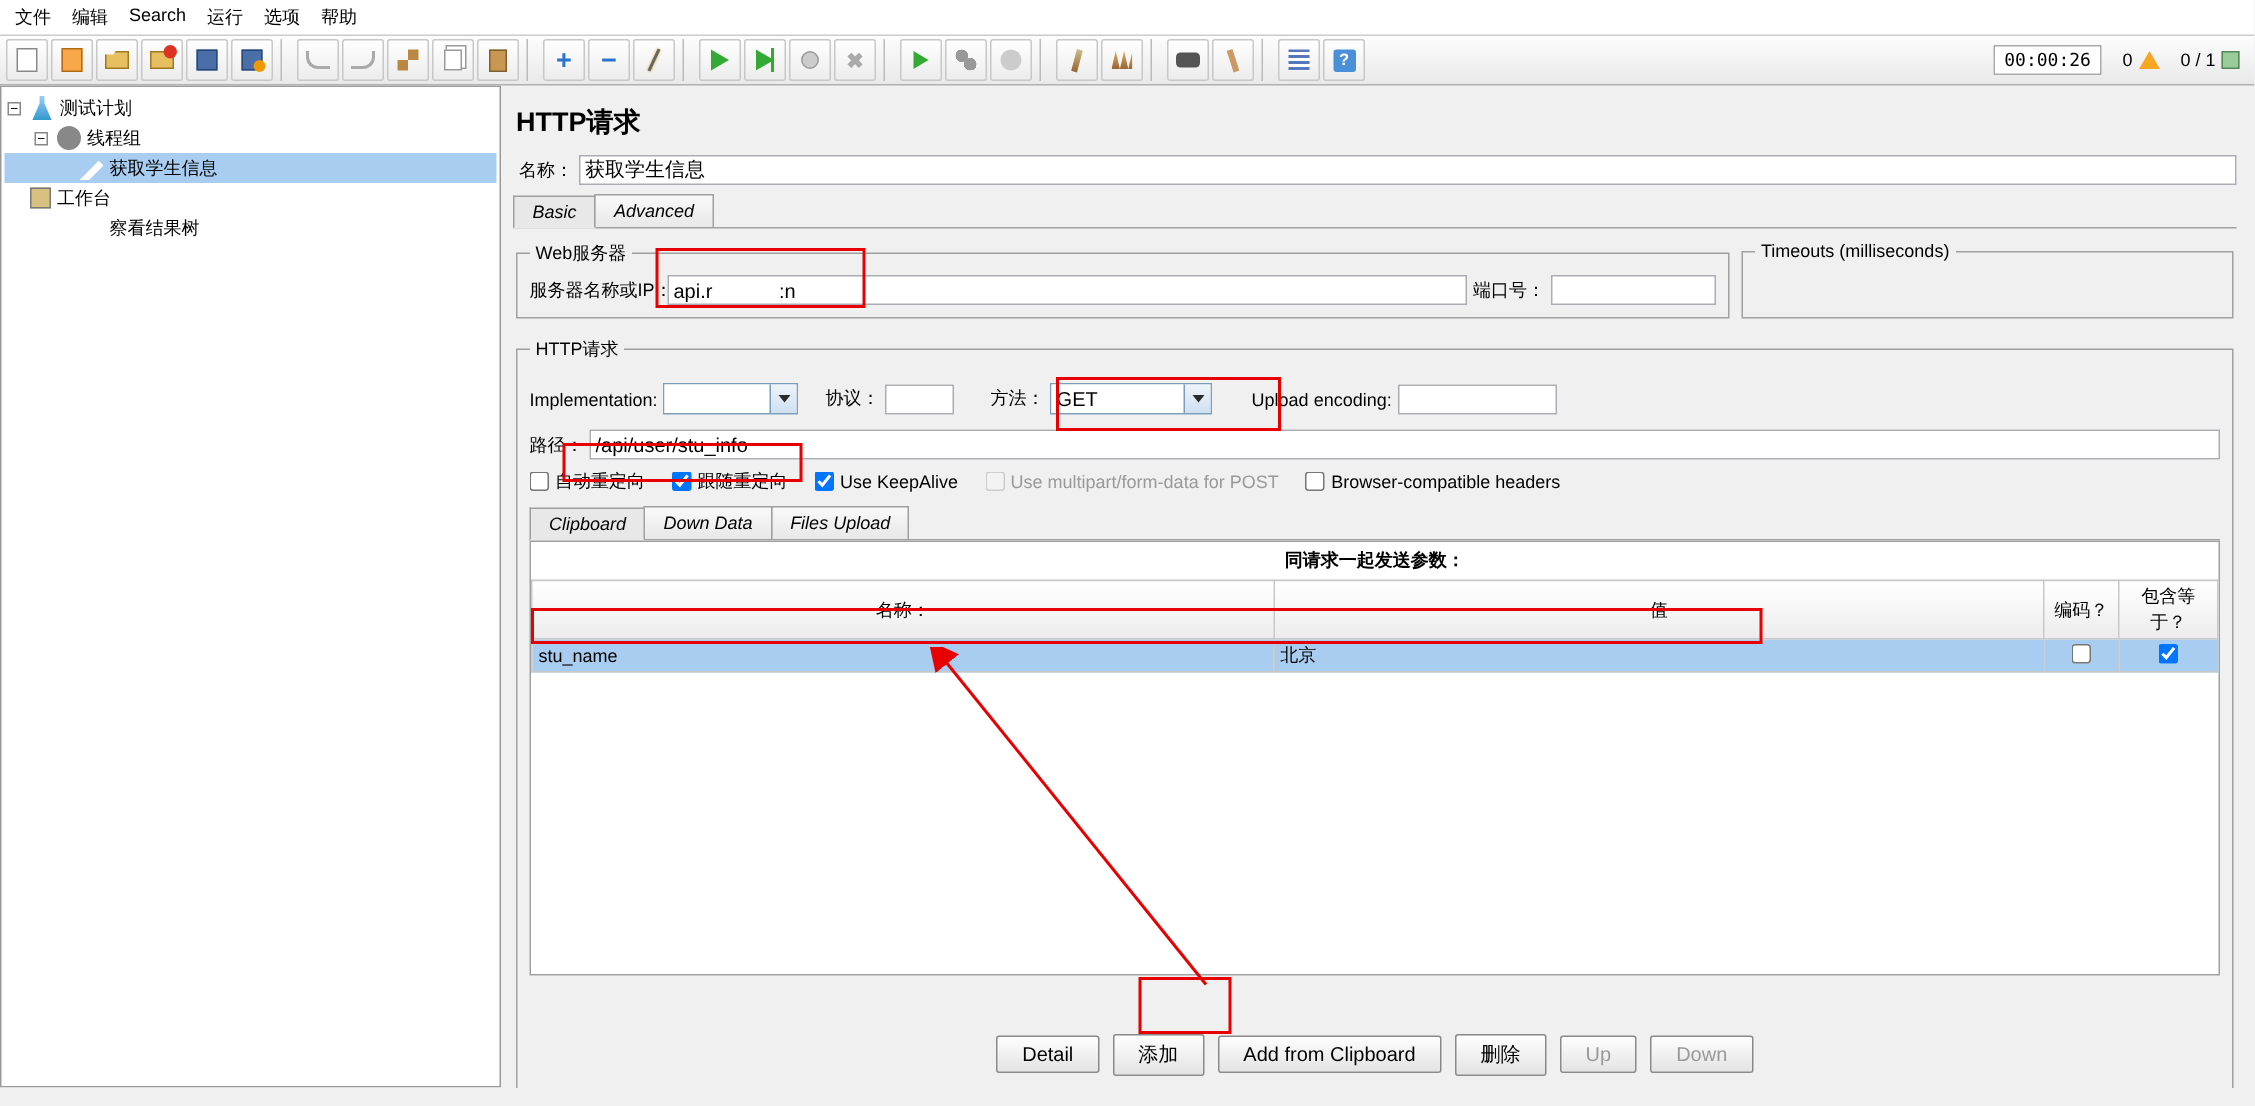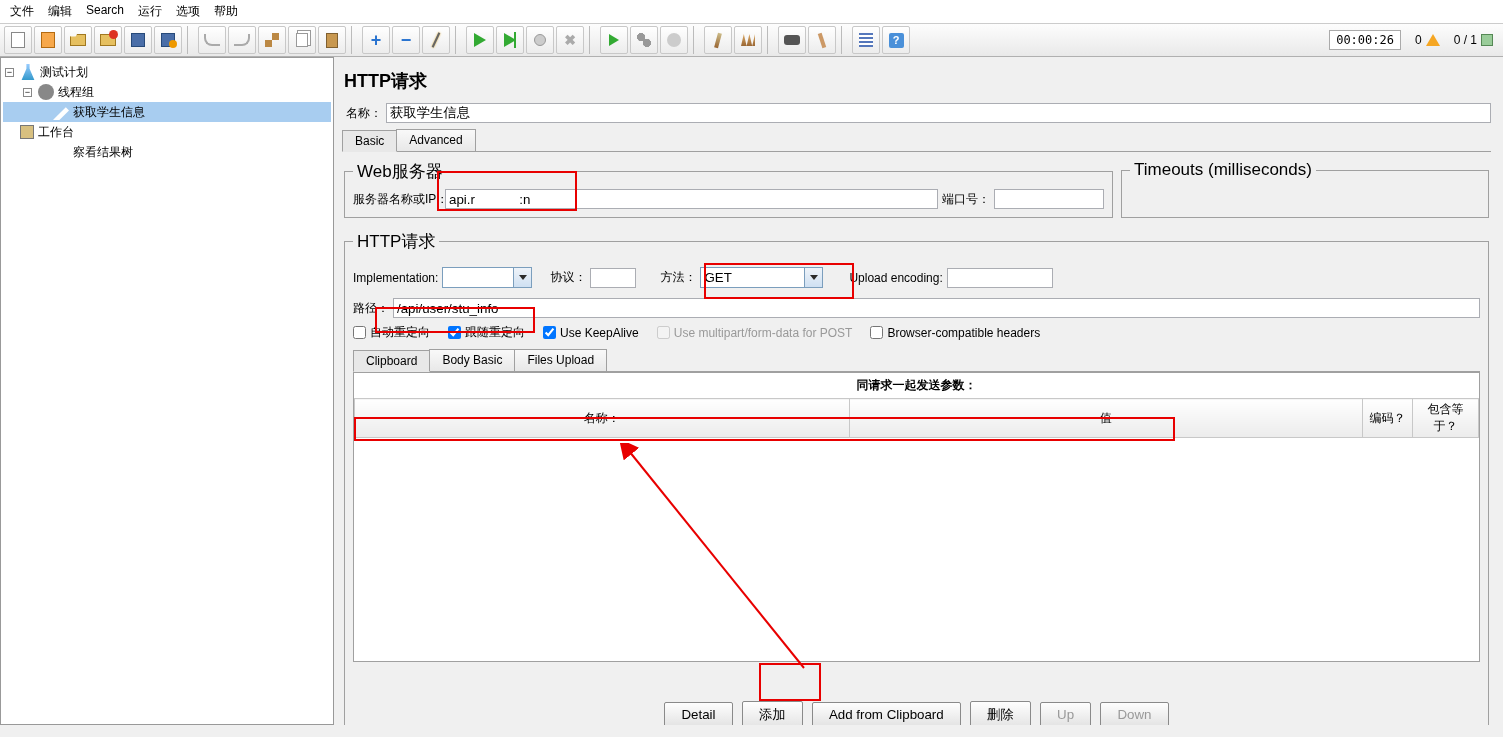--- a/index.html
+++ b/index.html
@@ -20,25 +20,25 @@
   .tree-icon { width: 16px; height: 16px; display: inline-block; }
   .flask { background: linear-gradient(#9cf,#39c); clip-path: polygon(40% 0,60% 0,60% 30%,90% 100%,10% 100%,40% 30%); }
   .gear { background: #888; border-radius: 50%; }
   .pipette { background: linear-gradient(135deg,#8cf 40%,#fff 50%); clip-path: polygon(0 100%,20% 80%,80% 20%,100% 40%,40% 100%); }
   .tree-clip { width:14px;height:14px;border:1px solid #777;background:#d8c080;}
   .content { flex: 1; padding: 6px 12px 6px 8px; background: #f0f0f0; overflow: auto; }
   .title { font-size: 18px; font-weight: bold; margin: 6px 2px 10px; }
   .form-row { display: flex; align-items: center; margin: 3px 0; }
   .form-row label { width: 40px; text-align: right; margin-right: 4px; }
   .text-in { flex: 1; border: 1px solid #abadb3; background: #fff; height: 20px; padding: 0 3px; min-width: 0; }
-  .tabbar { display: flex; border-bottom: 1px solid #a0a0a0; margin-top: 6px; }
+  .tabbar { display: flex; border-bottom: 1px solid #a0a0a0; margin-top: 6px; font-style: italic; }
   .tab { border: 1px solid #a0a0a0; border-bottom: none; padding: 3px 12px; background: linear-gradient(#f9f9f9,#e8e8e8); margin-right: -1px; cursor: default; }
   .tab.active { background: #e8e8e8; font-weight: normal; border-bottom: 1px solid #e8e8e8; position: relative; top: 1px; }
   fieldset { border: 1px solid #a0a0a0; margin: 8px 2px 4px; padding: 6px 8px 8px; position: relative; }
-  legend { padding: 0 4px; font-size: 17px; }
+  legend { padding: 0 4px; font-size: 12px; }
   .hline { display: flex; align-items: center; gap: 4px; flex-wrap: nowrap; }
   .lbl { white-space: nowrap; }
   .combo { display: flex; align-items: center; border: 1px solid #7b9ebd; height: 21px; background: #fff; }
   .combo input { border: none; height: 19px; outline: none; padding: 0 3px; }
   .combo .arrow { width: 18px; height: 19px; background: linear-gradient(#eef3f9,#cfe0f2); border-left: 1px solid #7b9ebd; display: flex; align-items: center; justify-content: center; }
   .arrow::after { content: ""; border-left: 4px solid transparent; border-right: 4px solid transparent; border-top: 5px solid #2a2a2a; }
   .cb { display: inline-flex; align-items: center; gap: 4px; margin-right: 14px; }
   .cb input { width: 13px; height: 13px; }
   .param-header { text-align: center; font-weight: bold; padding: 4px 0; }
   .ptable { width: 100%; border-collapse: collapse; table-layout: fixed; }
@@ -242,41 +242,41 @@
       <fieldset style="flex:1;min-width:0">
         <legend>Web服务器</legend>
         <div class="hline">
           <span class="lbl" style="width:88px;text-align:right">服务器名称或IP：</span>
           <input class="text-in" style="flex: 1 1 0%;" value="api.r            :n">
           <span class="lbl">端口号：</span>
           <input class="text-in" style="width: 110px; flex: 0 0 auto;" value="">
         </div>
         <div class="redbox" style="left:92px;top:-12px;width:140px;height:40px"></div>
       </fieldset>
-      <fieldset style="width:368px">
+      <fieldset style="width:328px">
         <legend>Timeouts (milliseconds)</legend>
       </fieldset>
     </div>
 
     <fieldset style="position:relative;">
       <legend>HTTP请求</legend>
 
       <div class="hline" style="margin-bottom:10px;margin-top:8px;">
         <span class="lbl">Implementation:</span>
         <div class="combo">
             <input style="width: 70px;" value="">
             <span class="arrow"></span>
           </div>
         <span style="width:10px"></span>
         <span class="lbl">协议：</span>
         <input class="text-in" style="width: 46px; flex: 0 0 auto;" value="">
         <span style="width:16px"></span>
         <span class="lbl">方法：</span>
         <div class="combo">
-            <input style="width: 103px;" value="GET">
+            <input style="width: 88px;" value="GET">
             <span class="arrow"></span>
           </div>
         <span style="width:18px"></span>
         <span class="lbl">Upload encoding:</span>
         <input class="text-in" style="width: 106px; flex: 0 0 auto;" value="">
       </div>
       <div class="redbox" style="left:359px;top:10px;width:150px;height:36px"></div>
 
       <div class="hline" style="margin-bottom:6px;">
         <span class="lbl">路径：</span>
@@ -302,40 +302,46 @@
             <span>Use multipart/form-data for POST</span>
           </label>
         <label class="cb">
             <input type="checkbox" style="">
             <span>Browser-compatible headers</span>
           </label>
       </div>
 
       <div class="tabbar">
         <div class="tab active">Clipboard</div>
-        <div class="tab">Body Basic</div>
+        <div class="tab">Down Data</div>
         <div class="tab">Files Upload</div>
       </div>
 
       <div class="param-area">
         <div class="param-header">同请求一起发送参数：</div>
         <table class="ptable">
           <colgroup>
               <col style="width:44%">
               <col>
               <col style="width:50px">
               <col style="width:66px">
             </colgroup>
           <tbody>
               <tr>
             <th>名称：</th>
             <th>值</th>
             <th>编码？</th>
             <th>包含等于？</th>
           </tr>
+          <tr>
+            <td>stu_name</td>
+            <td>北京</td>
+            <td style="text-align:center"><input type="checkbox" style=""></td>
+            <td style="text-align:center"><input type="checkbox" checked="" style=""></td>
+          </tr>
         </tbody>
           </table>
         <div class="redbox" style="left:0px;top:44px;width:73%;height:24px"></div>
         <svg class="arrow-svg" style="left:260px;top:70px;width:200px;height:230px">
           <defs>
               <marker id="ah" markerWidth="10" markerHeight="10" refX="2" refY="5" orient="auto">
                 <path d="M0,0 L10,5 L0,10 Z" fill="#e80000"></path>
               </marker>
             </defs>
           <line x1="190" y1="225" x2="15" y2="8" stroke="#e80000" stroke-width="2" marker-end="url(#ah)"></line>

